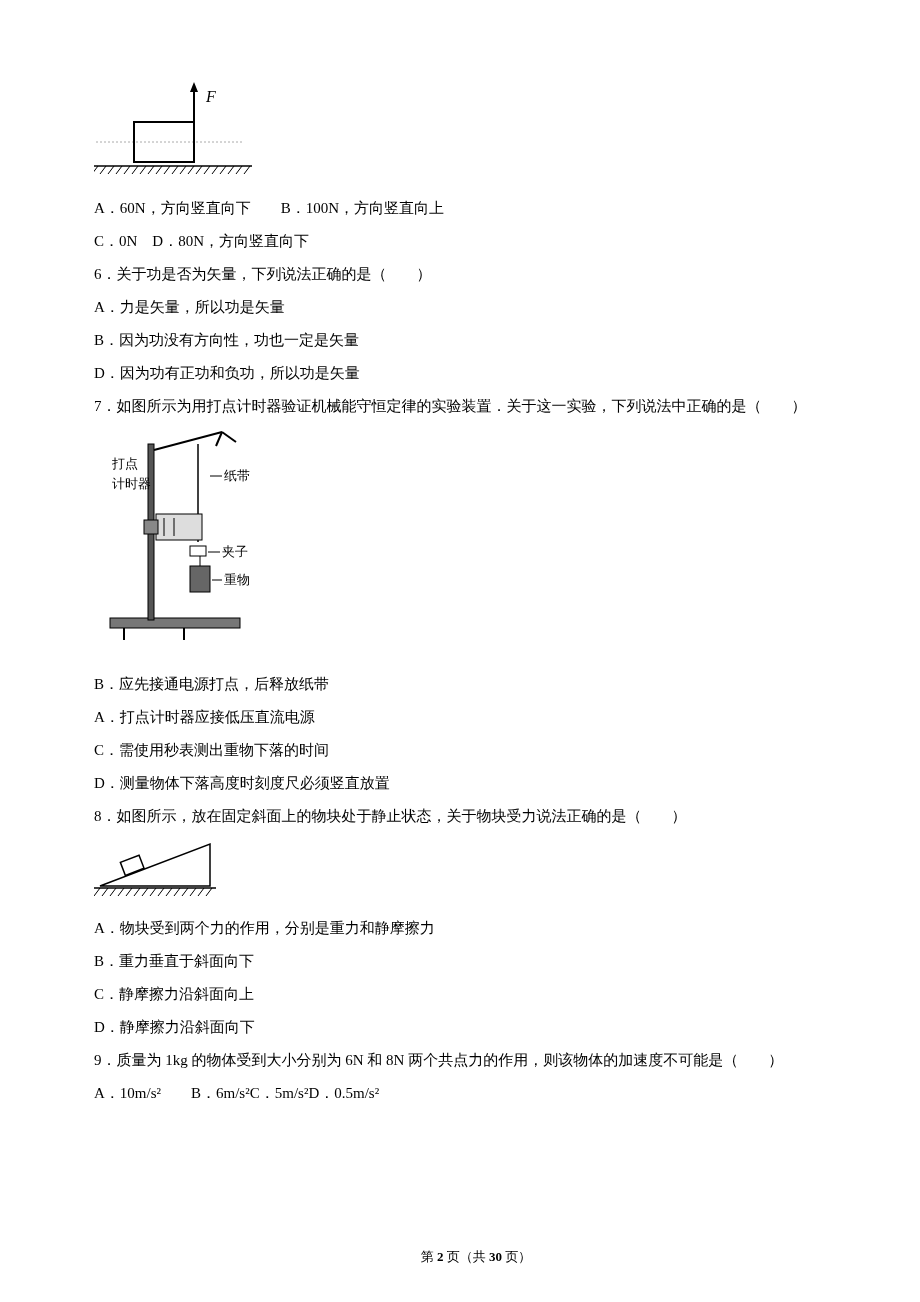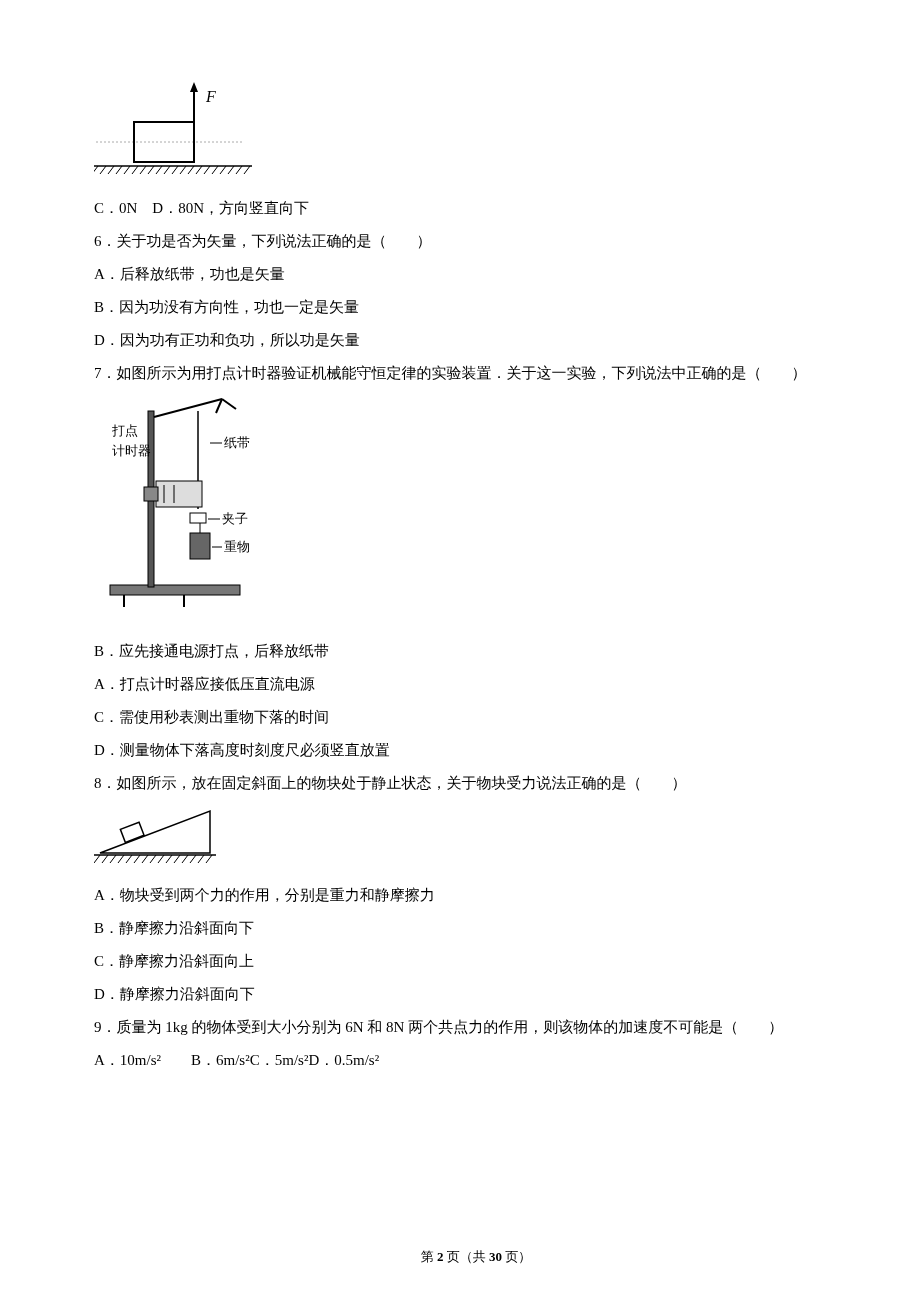--- a/index.html
+++ b/index.html
@@ -72,25 +72,28 @@
           <line x1="124" y1="86" x2="118" y2="94"></line>
         <line x1="132" y1="86" x2="126" y2="94"></line>
           <line x1="140" y1="86" x2="134" y2="94"></line>
         <line x1="148" y1="86" x2="142" y2="94"></line>
           <line x1="156" y1="86" x2="150" y2="94"></line>
       </g>
     </svg>
   </div>
 
   <div class="para">
+    <span>A．60N，方向竖直向下</span>　　<span>B．100N，方向竖直向上</span>
+  </div>
+  <div class="para">
     <span>C．0N</span>　<span>D．80N，方向竖直向下</span>
   </div>
 
   <div class="para">6．关于功是否为矢量，下列说法正确的是（　　）</div>
-  <div class="para">A．后释放纸带，功也是矢量</div>
+  <div class="para">A．力是矢量，所以功是矢量</div>
   <div class="para">B．因为功没有方向性，功也一定是矢量</div>
   <div class="para">D．因为功有正功和负功，所以功是矢量</div>
 
   <div class="para">7．如图所示为用打点计时器验证机械能守恒定律的实验装置．关于这一实验，下列说法中正确的是（　　）</div>
 
   <div class="figure-placeholder">
     <svg width="170" height="230" viewBox="0 0 170 230">
 
       <rect x="16" y="192" width="130" height="10" fill="#777" stroke="#000"></rect>
 
@@ -157,21 +160,21 @@
         <line x1="86" y1="52" x2="80" y2="60"></line>
           <line x1="94" y1="52" x2="88" y2="60"></line>
         <line x1="102" y1="52" x2="96" y2="60"></line>
           <line x1="110" y1="52" x2="104" y2="60"></line>
         <line x1="118" y1="52" x2="112" y2="60"></line>
       </g>
     </svg>
   </div>
 
   <div class="para">A．物块受到两个力的作用，分别是重力和静摩擦力</div>
-  <div class="para">B．静摩擦力沿斜面向下</div>
+  <div class="para">B．重力垂直于斜面向下</div>
   <div class="para">C．静摩擦力沿斜面向上</div>
   <div class="para">D．静摩擦力沿斜面向下</div>
 
   <div class="para">9．质量为 1kg 的物体受到大小分别为 6N 和 8N 两个共点力的作用，则该物体的加速度不可能是（　　）</div>
   <div class="para">
     <span>A．10m/s²</span>　　<span>B．6m/s²</span><span>C．5m/s²</span><span>D．0.5m/s²</span>
   </div>
 
   <div class="footer">
     <span>第 </span><span class="bold">2</span><span> 页（共 </span><span class="bold">30</span><span> 页）</span>

